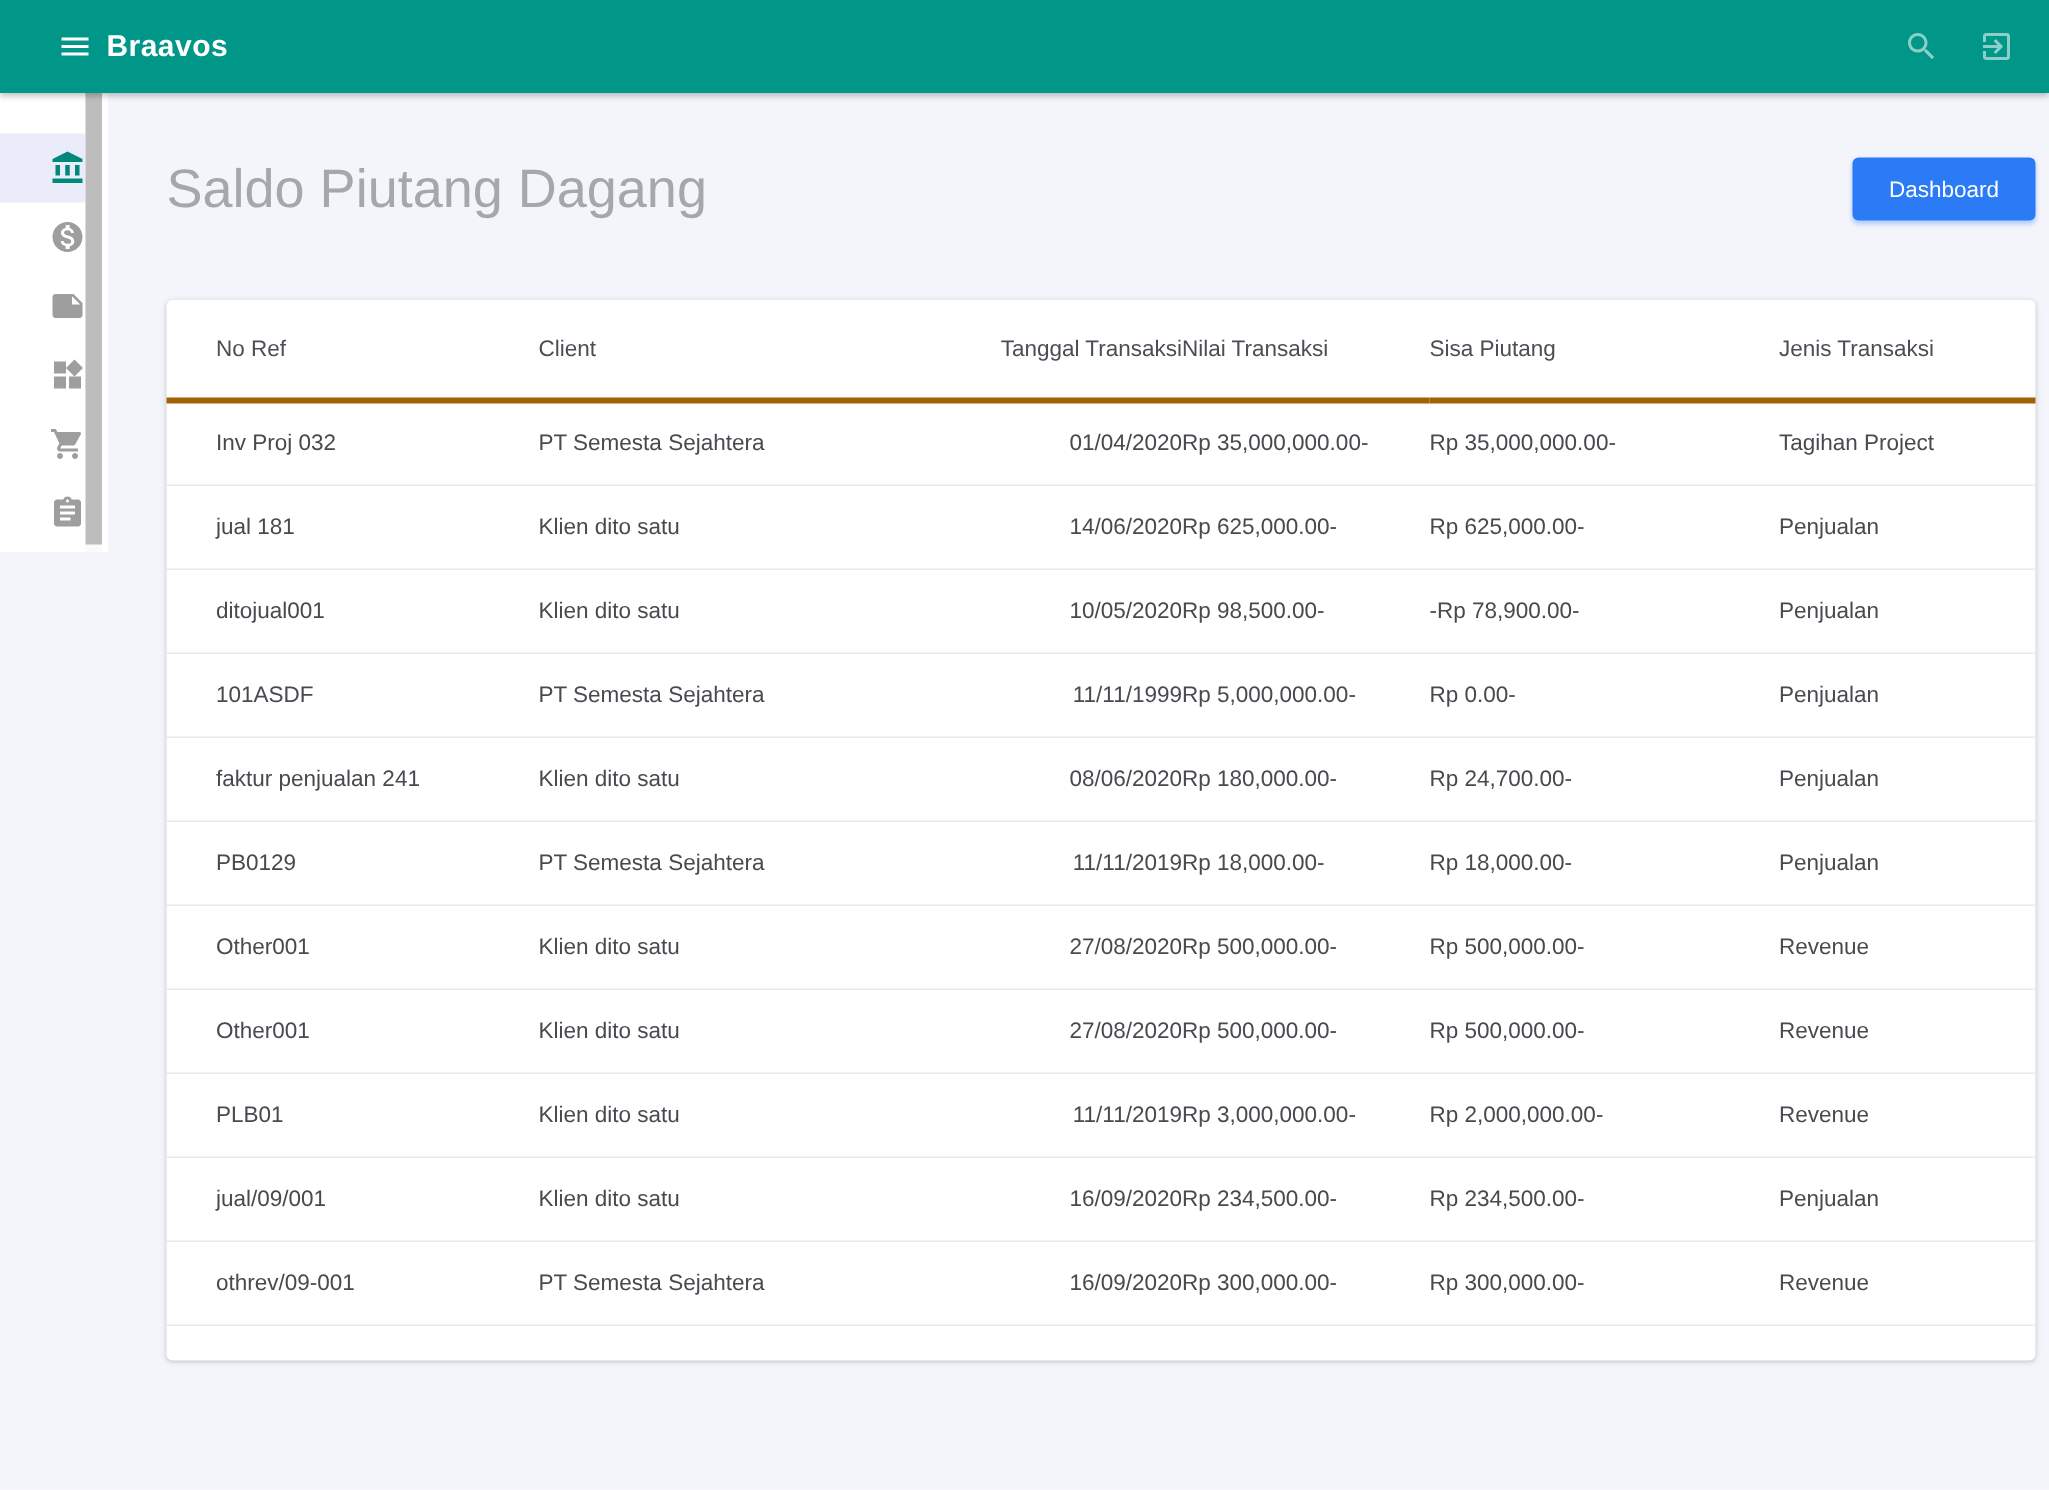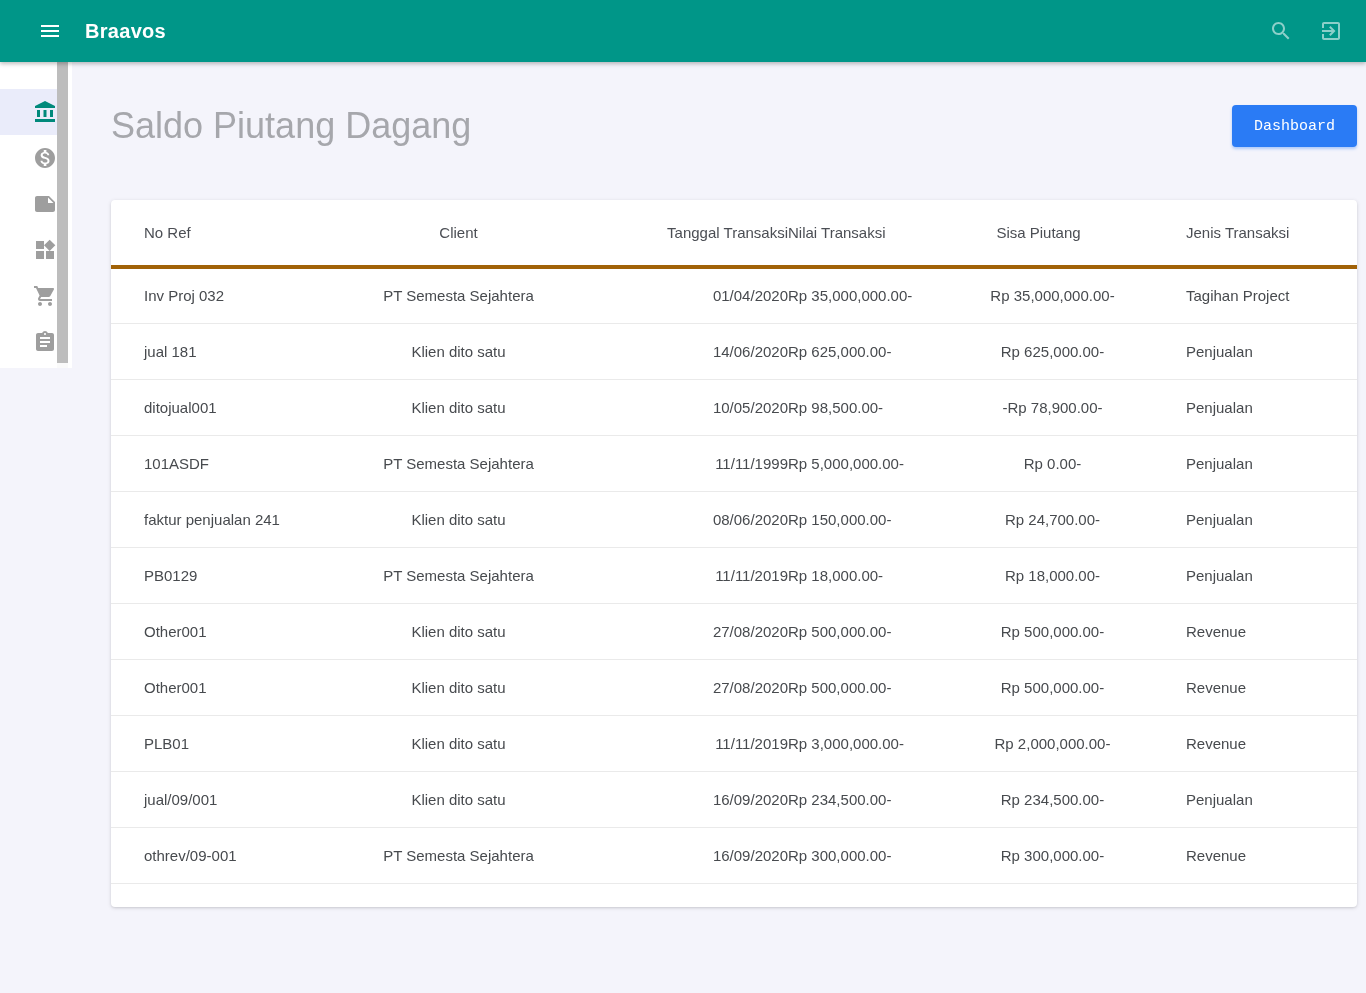--- a/index.html
+++ b/index.html
@@ -15,21 +15,21 @@
     position:absolute; top:0; left:0; width:1366px; height:62px;
     background:#009688;
     display:flex; align-items:center;
     padding:0 23px 0 38px;
     box-shadow:0 2px 4px rgba(0,0,0,.25);
     z-index:30;
   }
   .appbar .burger { width:24px; height:24px; color:#ffffff; cursor:pointer; }
   .appbar .brand {
     color:#ffffff; font-size:20px; font-weight:700; letter-spacing:.3px;
-    margin-left:23px;
+    margin-left:9px;
   }
   .appbar .spacer { flex:1; }
   .appbar .abtn {
     width:24px; height:24px; color:rgba(255,255,255,.55);
     cursor:pointer; margin-left:26px;
   }
   .appbar svg { width:24px; height:24px; display:block; }
   
   .sidebar {
     position:absolute; top:62px; left:0; width:72px; height:306px;
@@ -54,21 +54,21 @@
   
   .main { position:absolute; top:62px; left:88px; width:1294px; padding:0 25px 0 23px; }
   .page-head {
     margin-top:42px; height:44px;
     display:flex; align-items:center; justify-content:space-between;
   }
   .page-title { font-size:36px; font-weight:400; color:#a6a7ac; }
   .dash-btn {
     height:42px; min-width:122px; padding:0 22px;
     background:#2a7bf5; color:#ffffff; font-size:15px; font-weight:500;
-    font-family:Liberation Mono, monospace;
+    font-family:Liberation Sans, sans-serif;
     border:none; border-radius:4px; cursor:pointer;
     box-shadow:0 2px 3px rgba(42,123,245,.35);
   }
   
   .card {
     margin-top:52px; background:#ffffff; border-radius:4px;
     box-shadow:0 1px 4px rgba(0,0,0,.12), 0 1px 2px rgba(0,0,0,.08);
     padding-bottom:23px;
   }
   table { width:100%; border-collapse:collapse; table-layout:fixed; }
@@ -78,24 +78,24 @@
     border-bottom:4px solid #a16207;
   }
   td {
     height:56px; font-size:15px; font-weight:400; color:#474a4e;
     text-align:left; vertical-align:middle;
     border-bottom:1px solid #eaeaea;
     white-space:nowrap; overflow:hidden;
   }
   tr { cursor:pointer; }
   .c0 { padding-left:33px; }
-  .c1 { padding-left:33px;text-align:center; }
+  .c1 { padding-left:33px; }
   .c2 { padding-left:33px;text-align:right; }
   .c3 { text-align:left; padding-right:0; }
-  .c4 { text-align:center; padding-right:0; }
+  .c4 { text-align:left; padding-right:0; }
   .c5 { padding-left:34px; }
   th.c3, th.c4 { padding-right:28px; }
 </style>
 </head>
 <body>
 
 <header class="appbar">
   <span class="burger">
     <svg viewBox="0 0 24 24" fill="currentColor">
         <path d="M3 18h18v-2H3v2zm0-5h18v-2H3v2zm0-7v2h18V6H3z"></path>
@@ -219,21 +219,21 @@
             <td class="c1">PT Semesta Sejahtera</td>
             <td class="c2">11/11/1999</td>
             <td class="c3">Rp 5,000,000.00-</td>
             <td class="c4">Rp 0.00-</td>
             <td class="c5">Penjualan</td>
           </tr>
           <tr>
             <td class="c0">faktur penjualan 241</td>
             <td class="c1">Klien dito satu</td>
             <td class="c2">08/06/2020</td>
-            <td class="c3">Rp 150,000.00-</td>
+            <td class="c3">Rp 180,000.00-</td>
             <td class="c4">Rp 24,700.00-</td>
             <td class="c5">Penjualan</td>
           </tr>
           <tr>
             <td class="c0">PB0129</td>
             <td class="c1">PT Semesta Sejahtera</td>
             <td class="c2">11/11/2019</td>
             <td class="c3">Rp 18,000.00-</td>
             <td class="c4">Rp 18,000.00-</td>
             <td class="c5">Penjualan</td>

